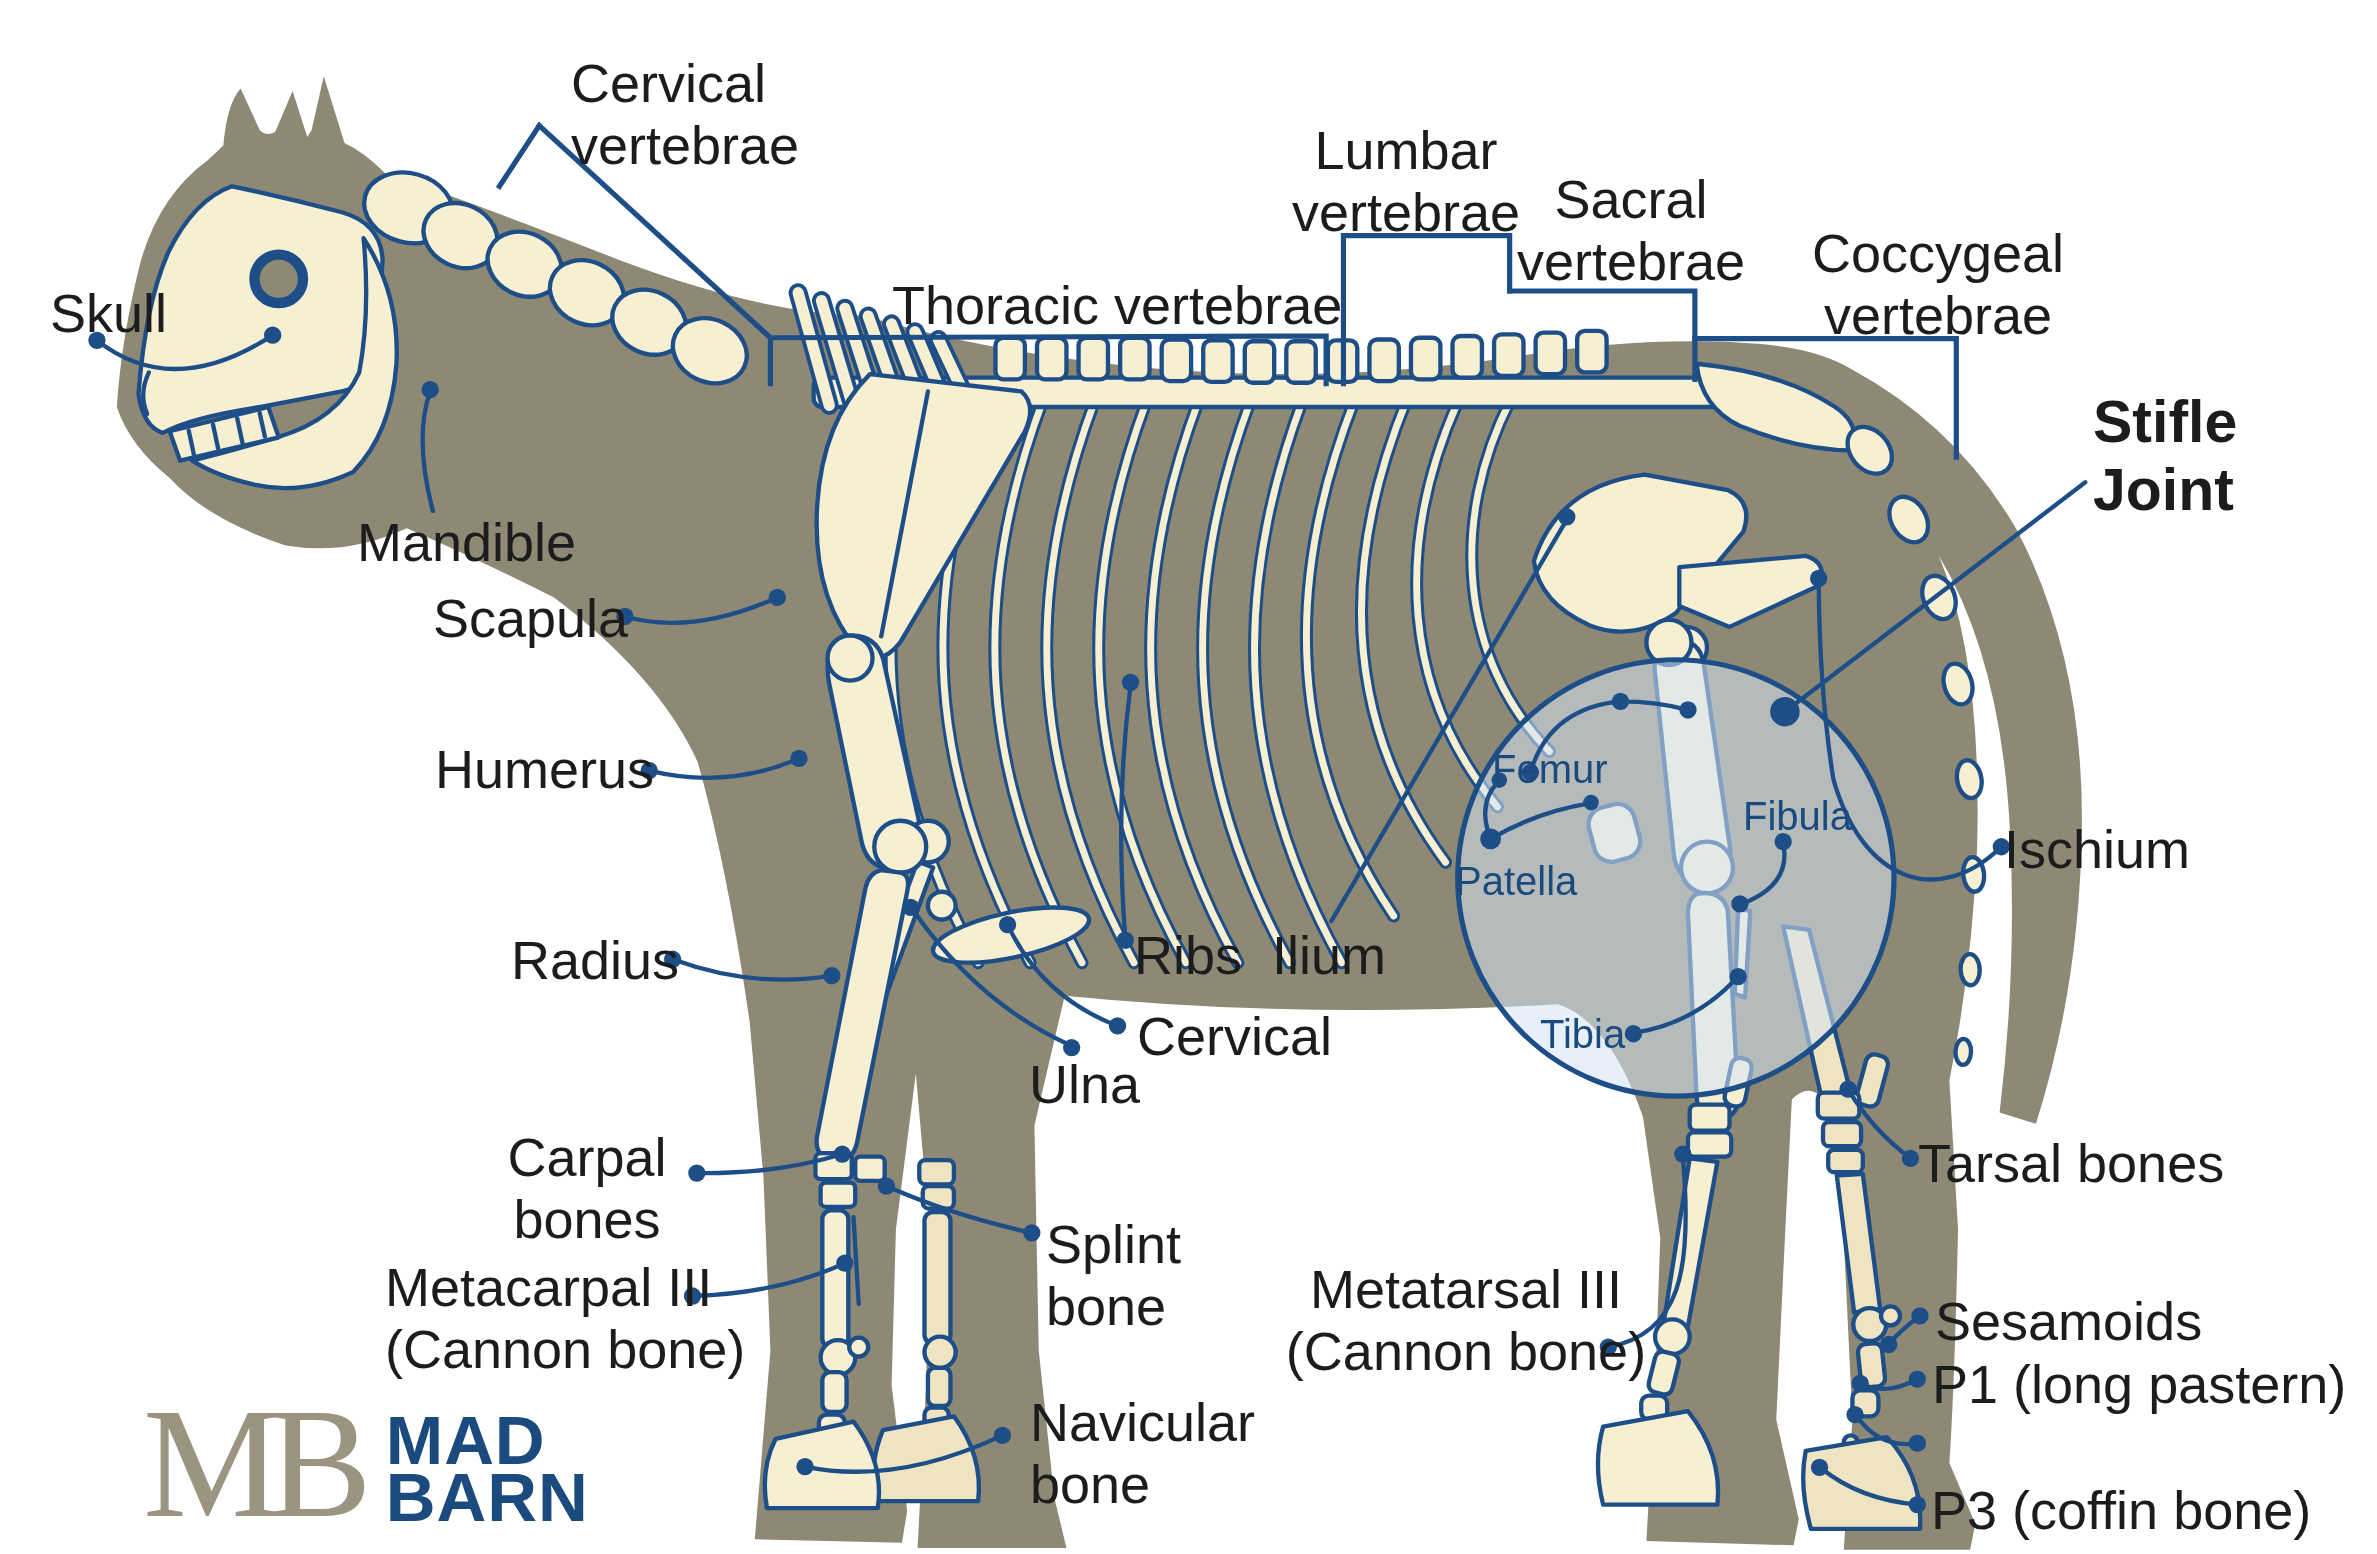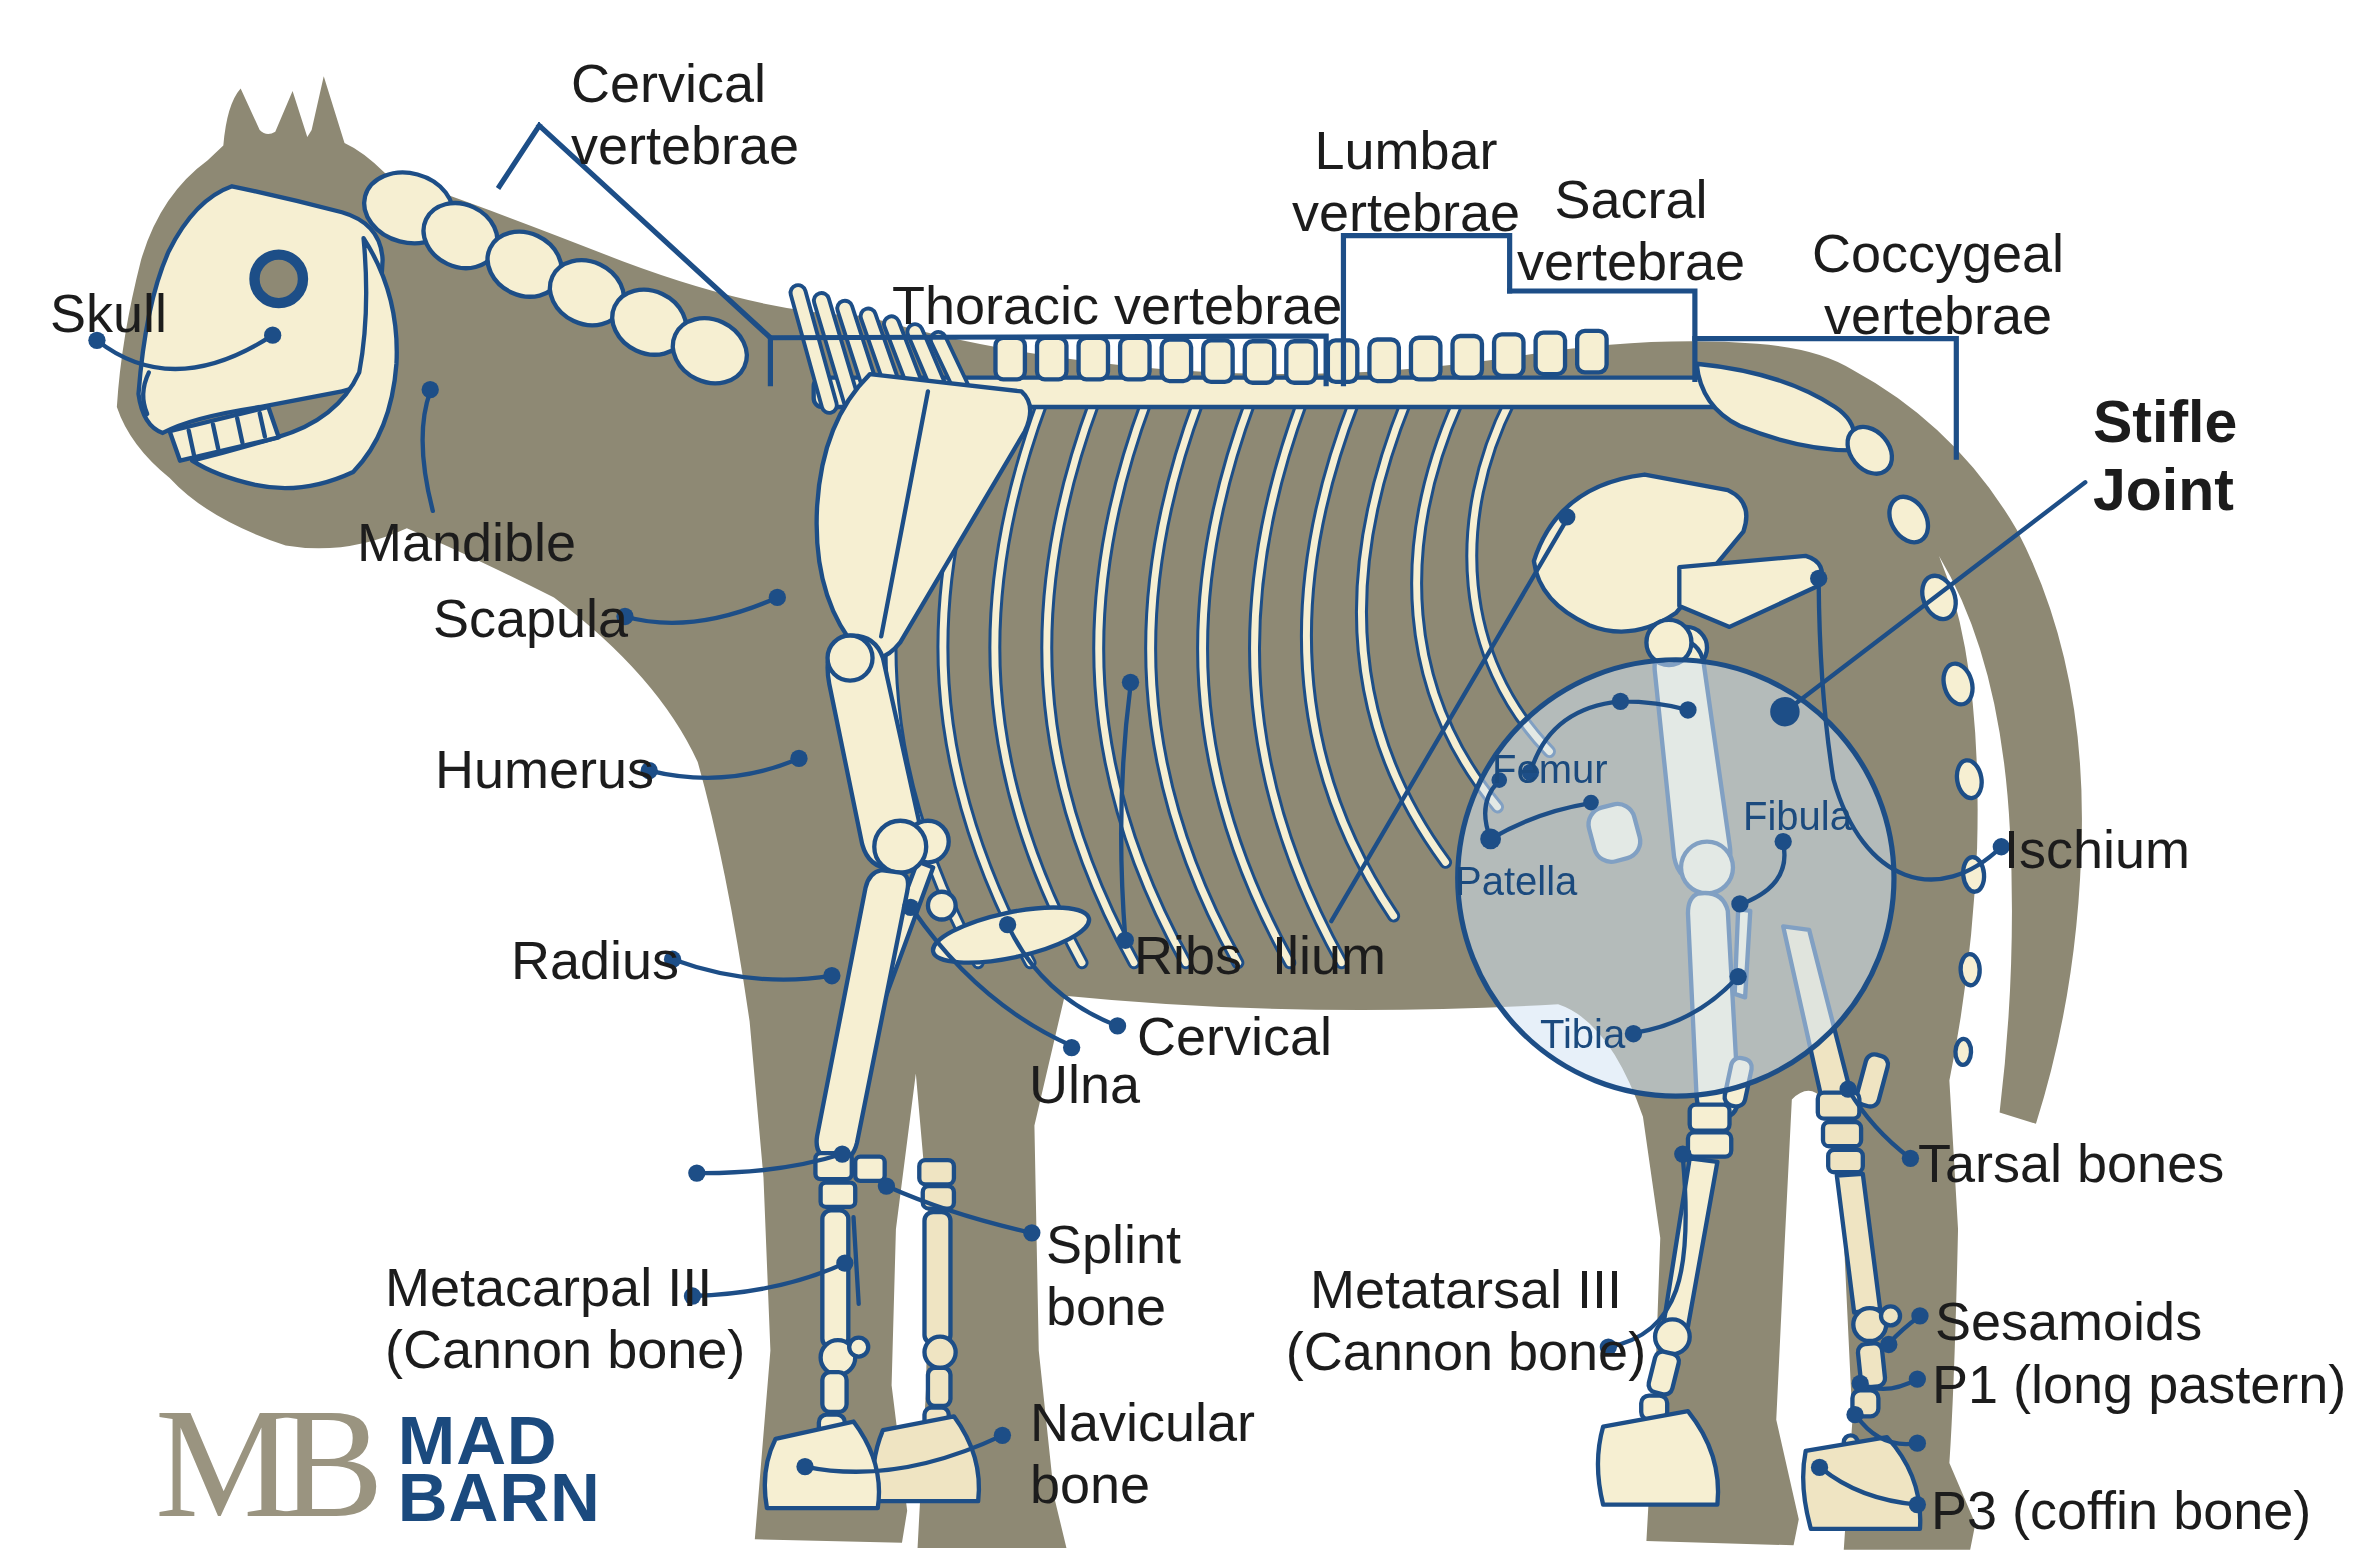--- a/index.html
+++ b/index.html
@@ -19,21 +19,21 @@
   .body{fill:var(--body);stroke:none;}
   .ln{fill:none;stroke:var(--outline);stroke-width:5;stroke-linecap:round;}
   .lnb{fill:none;stroke:var(--outline);stroke-width:6;stroke-linecap:square;}
   .dot{fill:var(--outline);stroke:none;}
   .ribN{fill:none;stroke:var(--outline);stroke-width:15;stroke-linecap:round;}
   .ribC{fill:none;stroke:var(--bone);stroke-width:8;stroke-linecap:round;}
   .spN{fill:none;stroke:var(--outline);stroke-width:22;stroke-linecap:round;}
   .spC{fill:none;stroke:var(--bone);stroke-width:13;stroke-linecap:round;}
   .logo{position:absolute;left:143px;top:1403px;display:flex;align-items:flex-start;}
   .logo .mb{font-family:"Liberation Serif",serif;font-size:156px;line-height:121px;
-            color:var(--logo-gray);letter-spacing:-14px;margin-left:12px;}
+            color:var(--logo-gray);letter-spacing:-14px;}
   .logo .words{margin-left:28px;padding-top:8.7px;font-weight:bold;font-size:69px;line-height:57px;
             color:var(--logo-navy);letter-spacing:0.9px;}
 </style>
 </head>
 <body>
 
 <div class="stage">
 
 <svg width="2377" height="1555" viewBox="0 0 2746 1796">
 
@@ -369,20 +369,24 @@
 
   <div class="lbl" style="left:357px;top:511px">Mandible</div>
   <div class="lbl" style="left:433px;top:587px">Scapula</div>
   <div class="lbl" style="left:435px;top:738px">Humerus</div>
   <div class="lbl" style="left:511px;top:929px">Radius</div>
   <div class="lbl" style="left:1134px;top:924px">Ribs</div>
   <div class="lbl" style="left:1272px;top:924px">Ilium</div>
   <div class="lbl" style="left:1137px;top:1005px">Cervical</div>
   <div class="lbl" style="left:1029px;top:1053px">Ulna</div>
 
+  <div class="lbl ctr" style="left:587px;top:1126px">
+    <div>Carpal</div>
+    <div>bones</div>
+  </div>
 
   <div class="lbl" style="left:385px;top:1256px">
     <div>Metacarpal III</div>
     <div>(Cannon bone)</div>
   </div>
 
   <div class="lbl" style="left:1046px;top:1213px">
     <div>Splint</div>
     <div>bone</div>
   </div>

